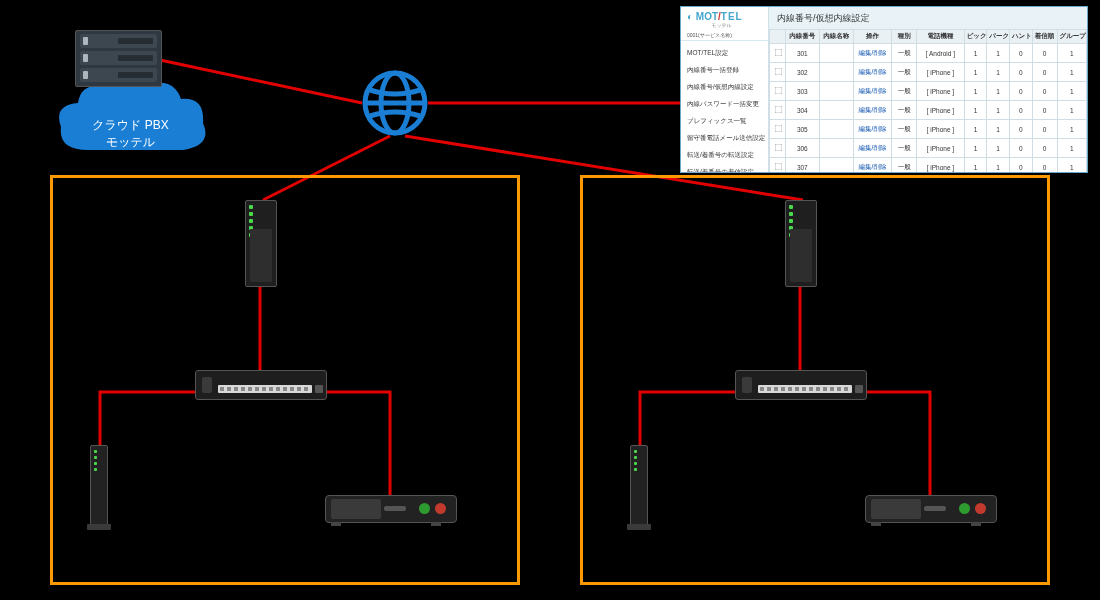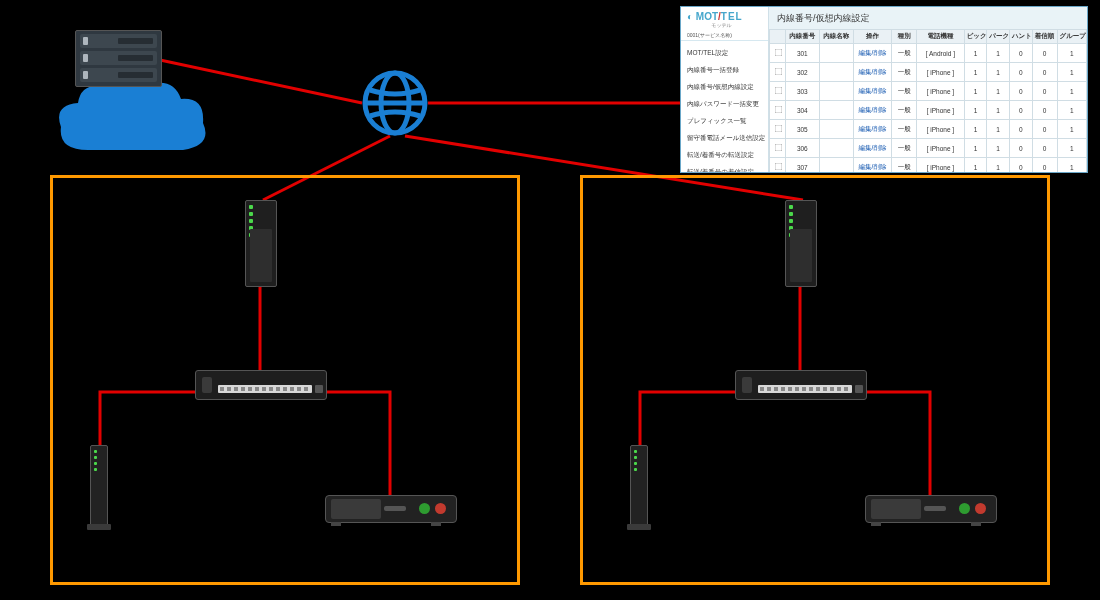--- a/index.html
+++ b/index.html
@@ -275,20 +275,24 @@
     <polyline points="745,392 640,392 640,445"></polyline>
 
     <polyline points="855,392 930,392 930,495"></polyline>
   </g>
 </svg>
 
 <div class="cloud">
   <svg width="155" height="95" viewBox="0 0 155 95">
     <path d="M35 75 Q5 75 8 52 Q0 30 25 28 Q28 6 55 12 Q72 -4 95 10 Q120 2 128 24 Q152 22 150 48 Q160 70 130 75 Z" fill="#1a7fd4"></path>
   </svg>
+  <div class="label">
+    <span>クラウド PBX</span><br>
+    <span>モッテル</span>
+  </div>
 </div>
 
 <div class="rack">
   <div class="u">
       <div class="slot"></div>
     </div>
   <div class="u">
       <div class="slot"></div>
     </div>
   <div class="u">

